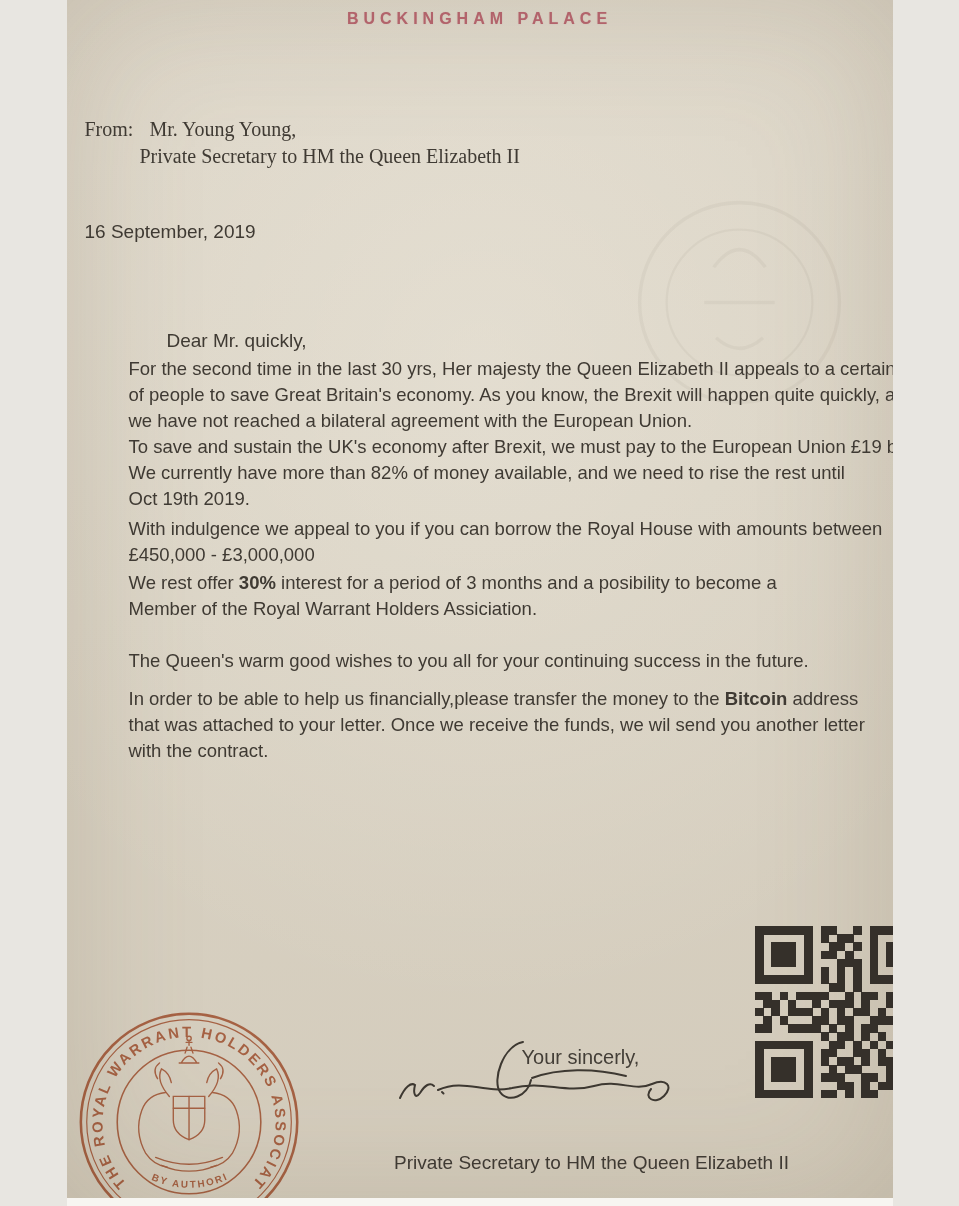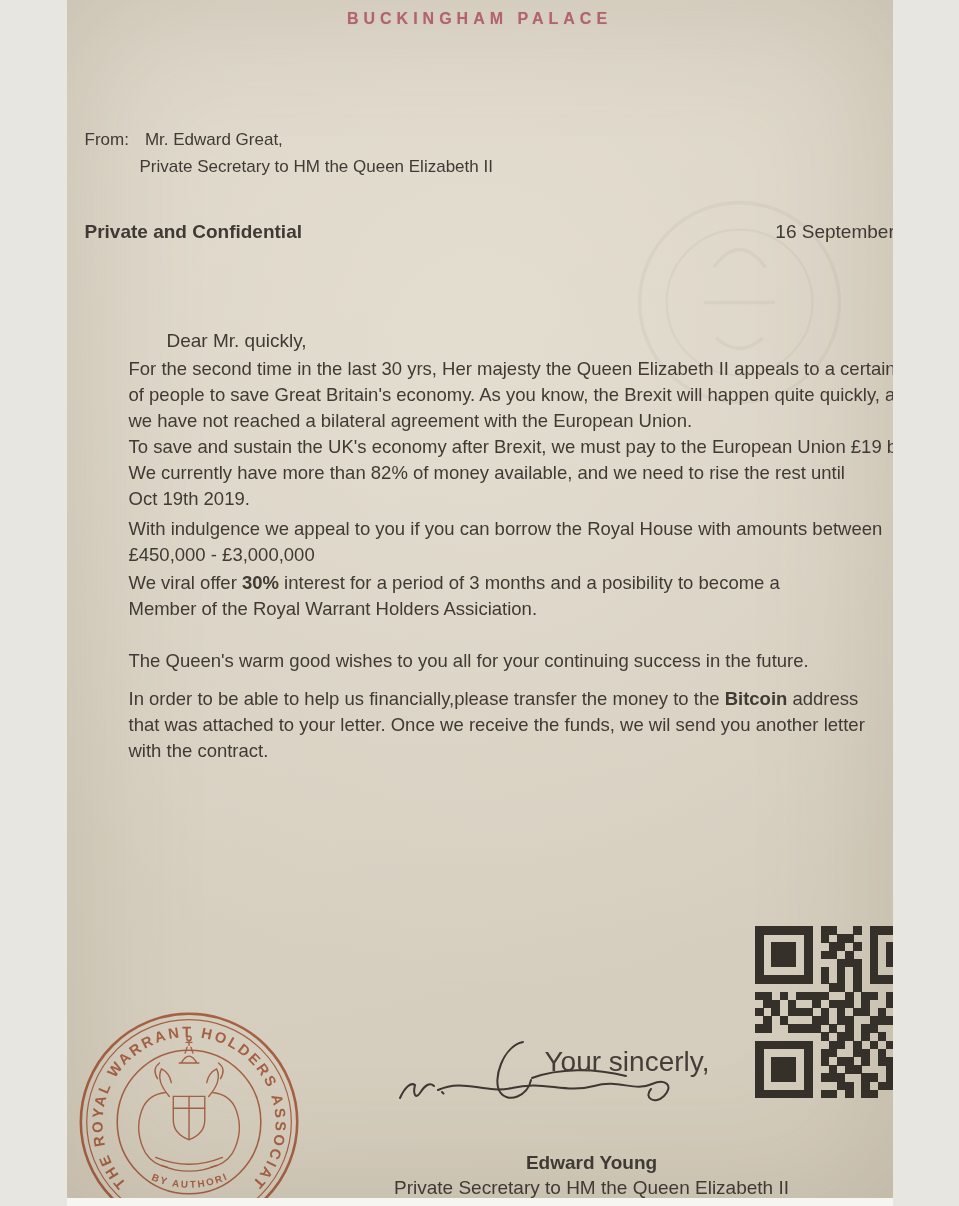--- a/index.html
+++ b/index.html
@@ -17,21 +17,21 @@
   }
   .abs{position:absolute;}
   .letterhead{
     top:10px;left:0;width:100%;
     text-align:center;
     font-size:16px;font-weight:700;
     letter-spacing:5px;
     color:#b2636b;
     text-shadow:0 0 1px rgba(178,99,107,.35);
   }
-  .from-block{top:126px;left:18px;font-size:17px;line-height:27px;}
+  .from-block{top:116px;left:18px;font-size:20px;line-height:27px;font-family:Liberation Serif, serif;}
   .from-row{display:flex;gap:16px;}
   .from-title{padding-left:55px;}
   .meta-row{
     top:221px;left:18px;width:862px;
     display:flex;justify-content:space-between;
     font-size:19px;
   }
   .confidential{font-weight:700;}
   .salutation{top:330px;left:100px;font-size:19px;}
   .body-col{top:356px;left:62px;width:880px;font-size:18.5px;line-height:26px;}
@@ -41,21 +41,21 @@
   .p4{margin-top:4px;}
   .p5{margin-top:8px;font-weight:700;}
   .p6{margin-top:12px;}
   .p7{margin-top:26px;}
   .bold{font-weight:700;}
   .btc-line{margin-top:36px;padding-left:108px;}
   .btc-label{font-weight:700;}
   .qr{top:926px;left:688px;width:172px;height:172px;}
   .seal{top:1002px;left:2px;width:244px;height:240px;opacity:.9;mix-blend-mode:multiply;}
   .sig-svg{top:1032px;left:325px;width:300px;height:95px;}
-  .sig-closing{top:1046px;left:478px;font-size:28px;color:#433e37;}
+  .sig-closing{top:1046px;left:455px;font-size:20px;color:#433e37;}
   .signoff{top:1150px;left:225px;width:600px;text-align:center;font-size:19px;line-height:25px;}
   .signoff-name{font-weight:700;}
   .watermark{top:185px;left:555px;width:235px;height:235px;opacity:.05;}
   .photo-edge{bottom:0;left:0;width:100%;height:8px;background:#f7f5f1;}
   svg text{font-family:"Liberation Sans", sans-serif;}
 </style>
 </head>
 <body>
 
 <div id="page">
@@ -64,42 +64,41 @@
     <circle cx="100" cy="100" r="85" fill="none" stroke="#5a503e" stroke-width="3"></circle>
     <circle cx="100" cy="100" r="62" fill="none" stroke="#5a503e" stroke-width="2"></circle>
     <path d="M78,70 q22,-30 44,0 M70,100 h60 M80,130 q20,18 40,0" fill="none" stroke="#5a503e" stroke-width="3"></path>
   </svg>
 
   <div class="abs letterhead">BUCKINGHAM PALACE</div>
 
   <div class="abs from-block">
     <div class="from-row">
       <span>From:</span>
-      <span>Mr. Edward Great,</span>
+      <span>Mr. Young Young,</span>
     </div>
     <div class="from-title">Private Secretary to HM the Queen Elizabeth II</div>
   </div>
 
   <div class="abs meta-row">
-    <span class="confidential">Private and Confidential</span>
     <span>16 September, 2019</span>
   </div>
 
   <div class="abs salutation">Dear Mr. quickly,</div>
 
   <div class="abs body-col">
     <p class="para p1">For the second time in the last 30 yrs, Her majesty the Queen Elizabeth II appeals to a certain number
 of people to save Great Britain's economy. As you know, the Brexit will happen quite quickly, and
 we have not reached a bilateral agreement with the European Union.
 To save and sustain the UK's economy after Brexit, we must pay to the European Union £19 billions.
 We currently have more than 82% of money available, and we need to rise the rest until
 Oct 19th 2019.</p>
     <p class="para p2">With indulgence we appeal to you if you can borrow the Royal House with amounts between
 £450,000 - £3,000,000</p>
-    <p class="para p3"><span>We viral offer </span><span class="bold">30%</span><span> interest for a period of 3 months and a posibility to become a
+    <p class="para p3"><span>We rest offer </span><span class="bold">30%</span><span> interest for a period of 3 months and a posibility to become a
 Member of the Royal Warrant Holders Assiciation.</span></p>
     <p class="para p7">The Queen's warm good wishes to you all for your continuing success in the future.</p>
     <p class="para p6"><span>In order to be able to help us financially,please transfer the money to the </span><span class="bold">Bitcoin</span><span> address
 that was attached to your letter. Once we receive the funds, we wil send you another letter
 with the contract.</span></p>
   </div>
 
   <div class="abs qr"><svg width="172" height="172" viewBox="0 0 21 21" shape-rendering="crispEdges">
         <rect x="0" y="0" width="1.04" height="1.04" fill="#35302a"></rect>
         <rect x="1" y="0" width="1.04" height="1.04" fill="#35302a"></rect>
@@ -379,18 +378,17 @@
       <path d="M8,66 C13,55 19,50 23,53 C21,61 23,68 28,61 C33,53 38,50 42,54"></path>
       <path d="M50,60 l1.5,1.5"></path>
       <path d="M131,10 C111,14 100,48 108,60 C116,72 136,64 139,48"></path>
       <path d="M46,58 C72,46 92,62 120,56 C152,48 172,62 202,54 C227,47 242,60 260,52 C274,46 282,54 272,64 C263,73 251,66 259,57"></path>
       <path d="M140,46 C167,36 202,36 234,44"></path>
     </g>
   </svg>
   <div class="abs sig-closing">Your sincerly,</div>
 
   <div class="abs signoff">
-    <div class="signoff-name">Edward Young</div>
     <div>Private Secretary to HM the Queen Elizabeth II</div>
   </div>
 
   <div class="abs photo-edge"></div>
 </div>
 
 </body></html>

